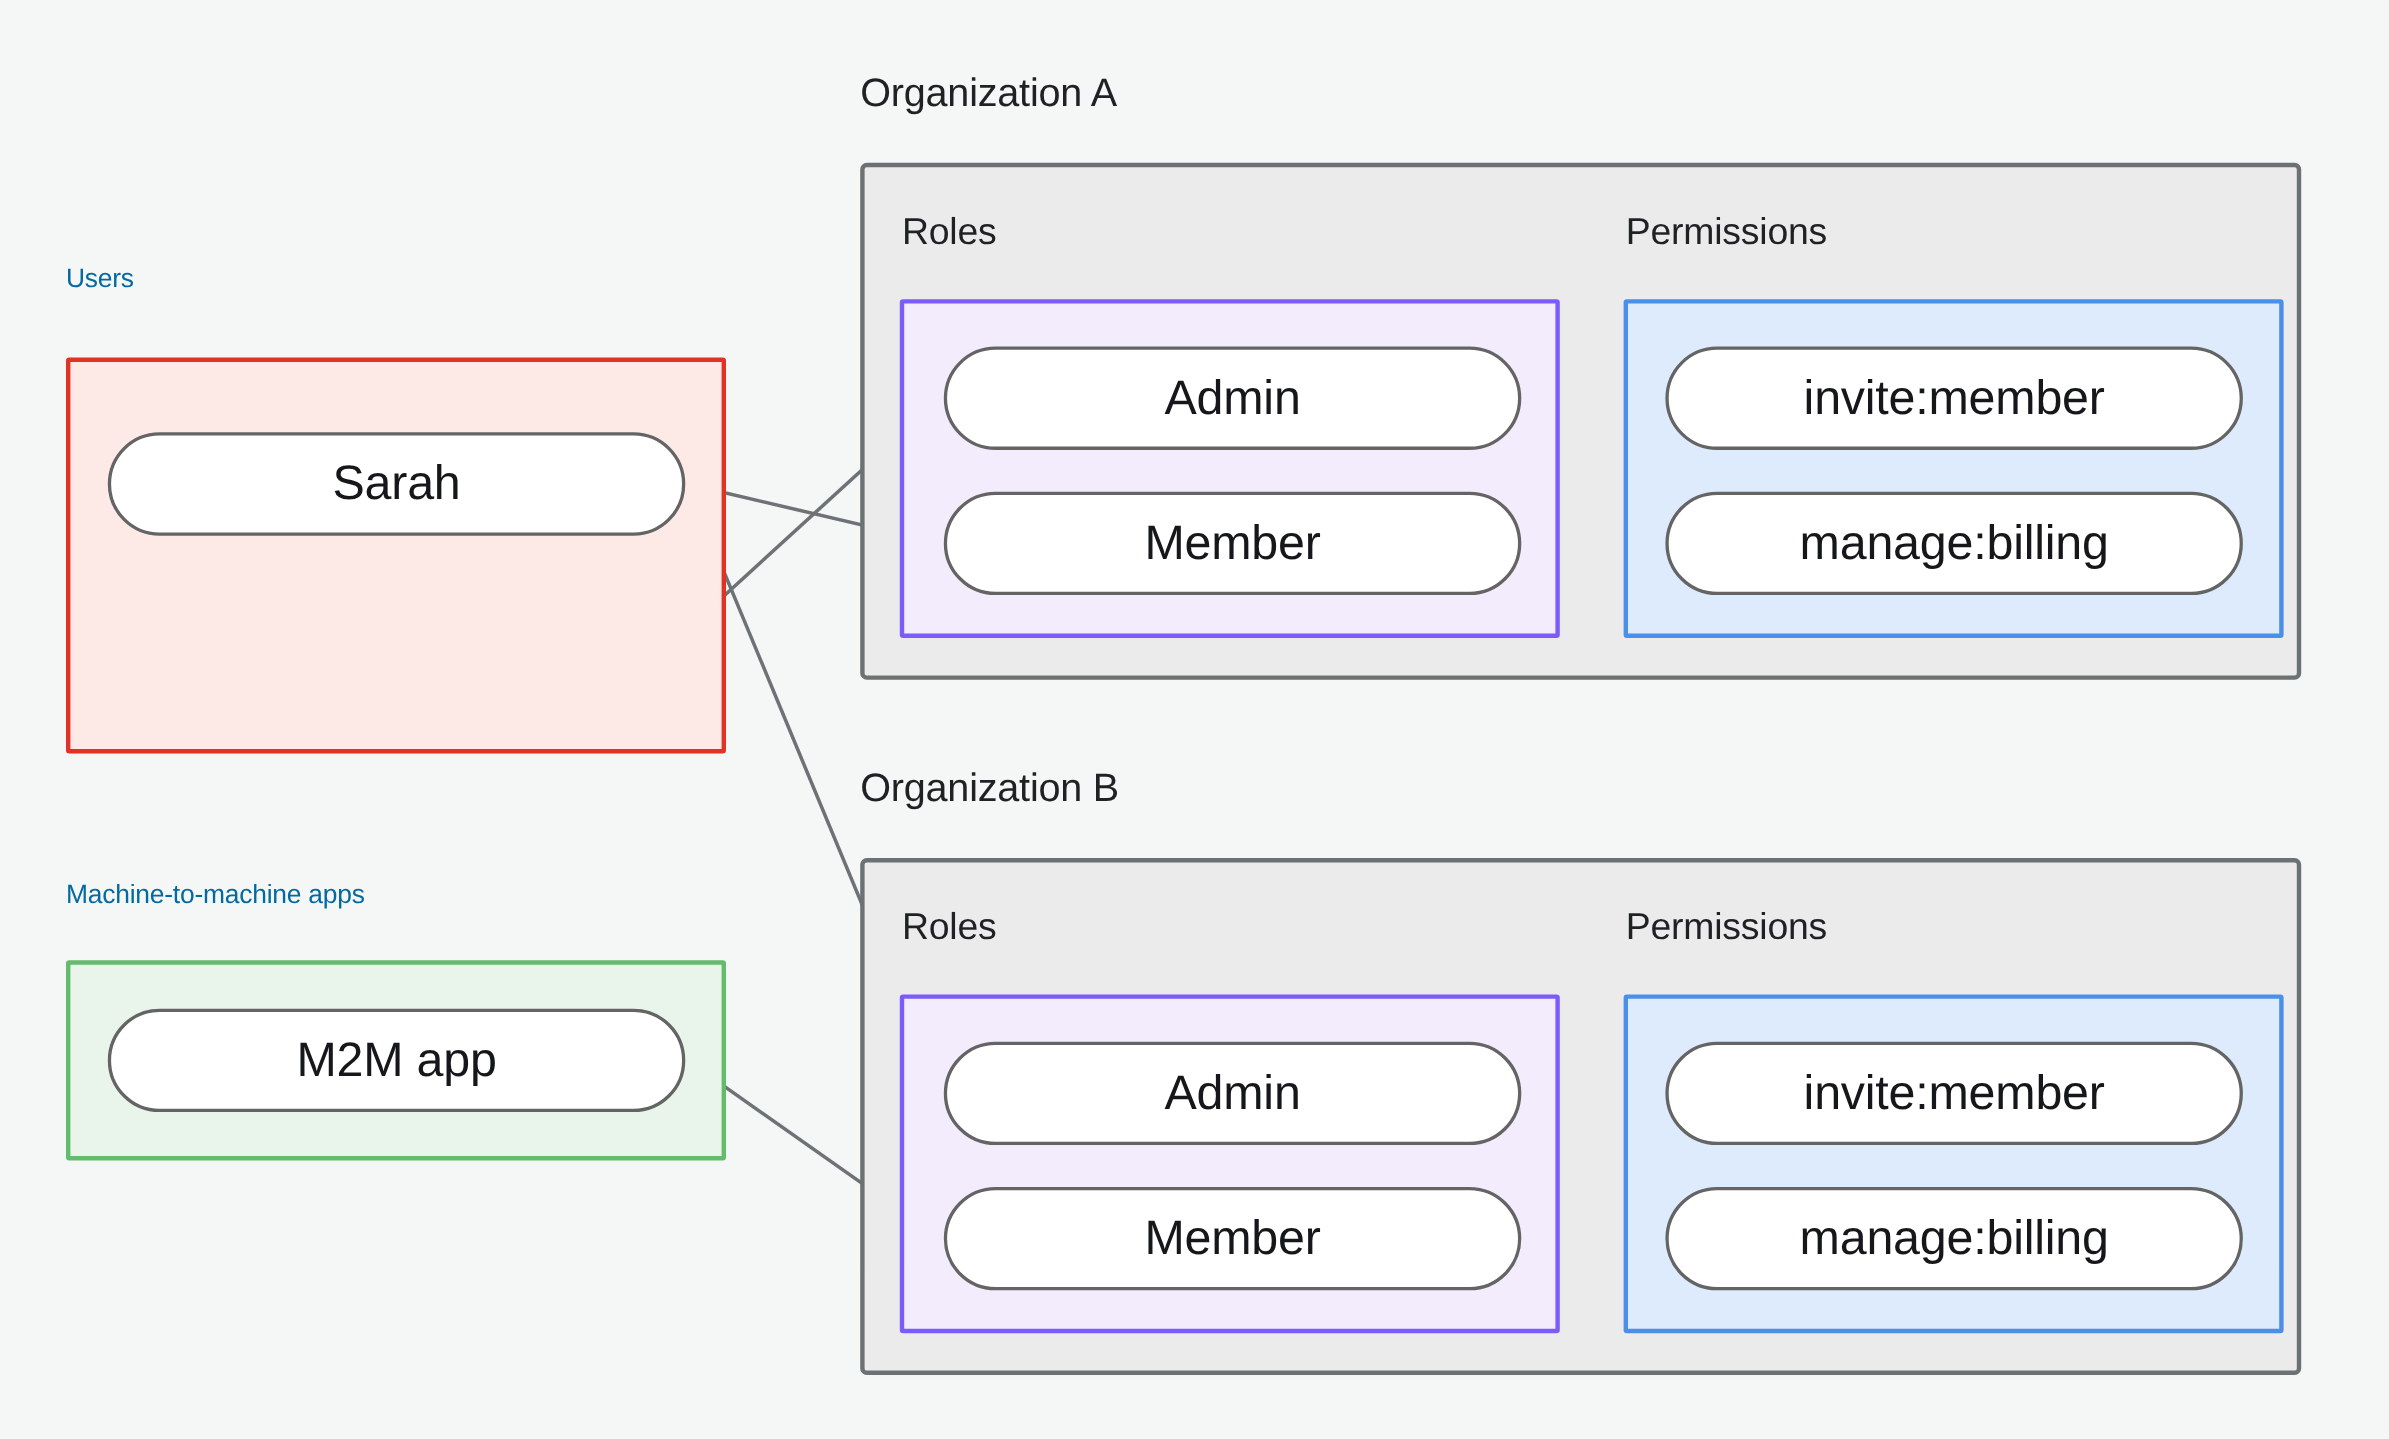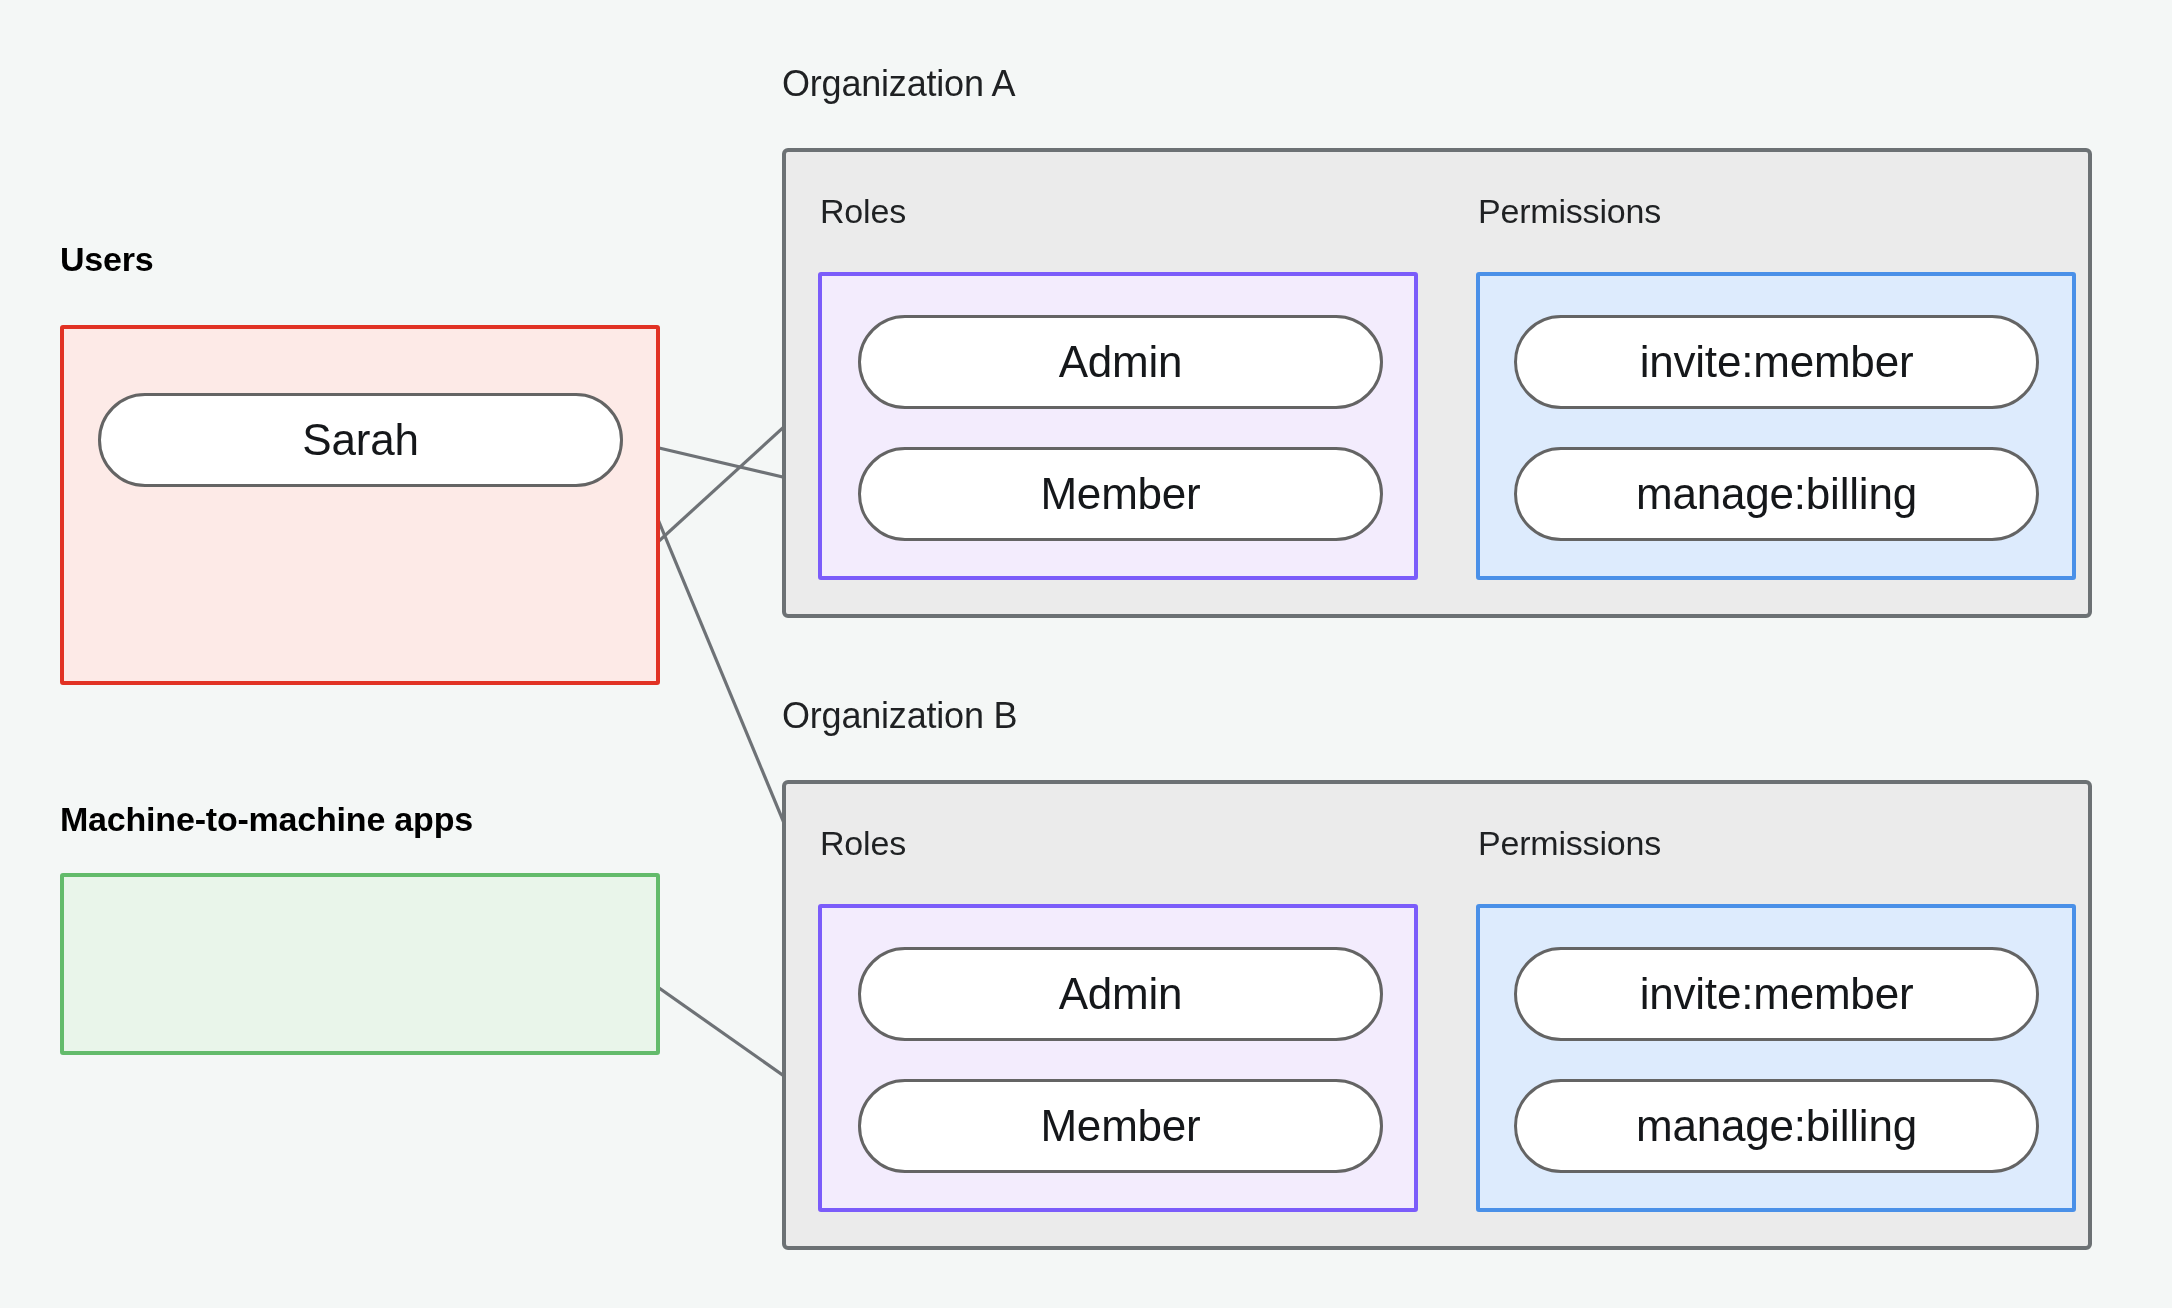--- a/index.html
+++ b/index.html
@@ -12,23 +12,23 @@
     width: 2172px;
     height: 1308px;
     background: #f4f7f6;
     font-family: "Liberation Sans", sans-serif;
     overflow: hidden;
   }
 
   
   .caption {
     position: absolute;
-    font-size: 34px;
-    font-weight: 700;
-    color: #000000;
+    font-size: 24px;
+    font-weight: 400;
+    color: #0369a1;
     letter-spacing: -0.2px;
     white-space: nowrap;
   }
   .org-caption {
     position: absolute;
     font-size: 36px;
     font-weight: 400;
     color: #1f2123;
     letter-spacing: -0.2px;
     white-space: nowrap;
@@ -127,20 +127,21 @@
   </svg>
 
   <div class="caption" style="left:60px; top:240px;">Users</div>
   <div class="group group-users" style="left:60px; top:325px; width:600px; height:360px;">
   </div>
   <div class="node" style="left:98px; top:393px; width:525px; height:94px;">Sarah</div>
 
   <div class="caption" style="left:60px; top:800px;">Machine-to-machine apps</div>
   <div class="group group-m2m" style="left:60px; top:873px; width:600px; height:182px;">
   </div>
+  <div class="node" style="left:98px; top:917px; width:525px; height:94px;">M2M app</div>
 
   <div class="org-caption" style="left:782px; top:63px;">Organization A</div>
   <div class="group group-org" style="left:782px; top:148px; width:1310px; height:470px;">
   </div>
 
   <div class="inner-caption" style="left:820px; top:192px;">Roles</div>
   <div class="group group-roles" style="left:818px; top:272px; width:600px; height:308px;">
   </div>
   <div class="node" style="left:858px; top:315px; width:525px; height:94px;">Admin</div>
   <div class="node" style="left:858px; top:447px; width:525px; height:94px;">Member</div>

